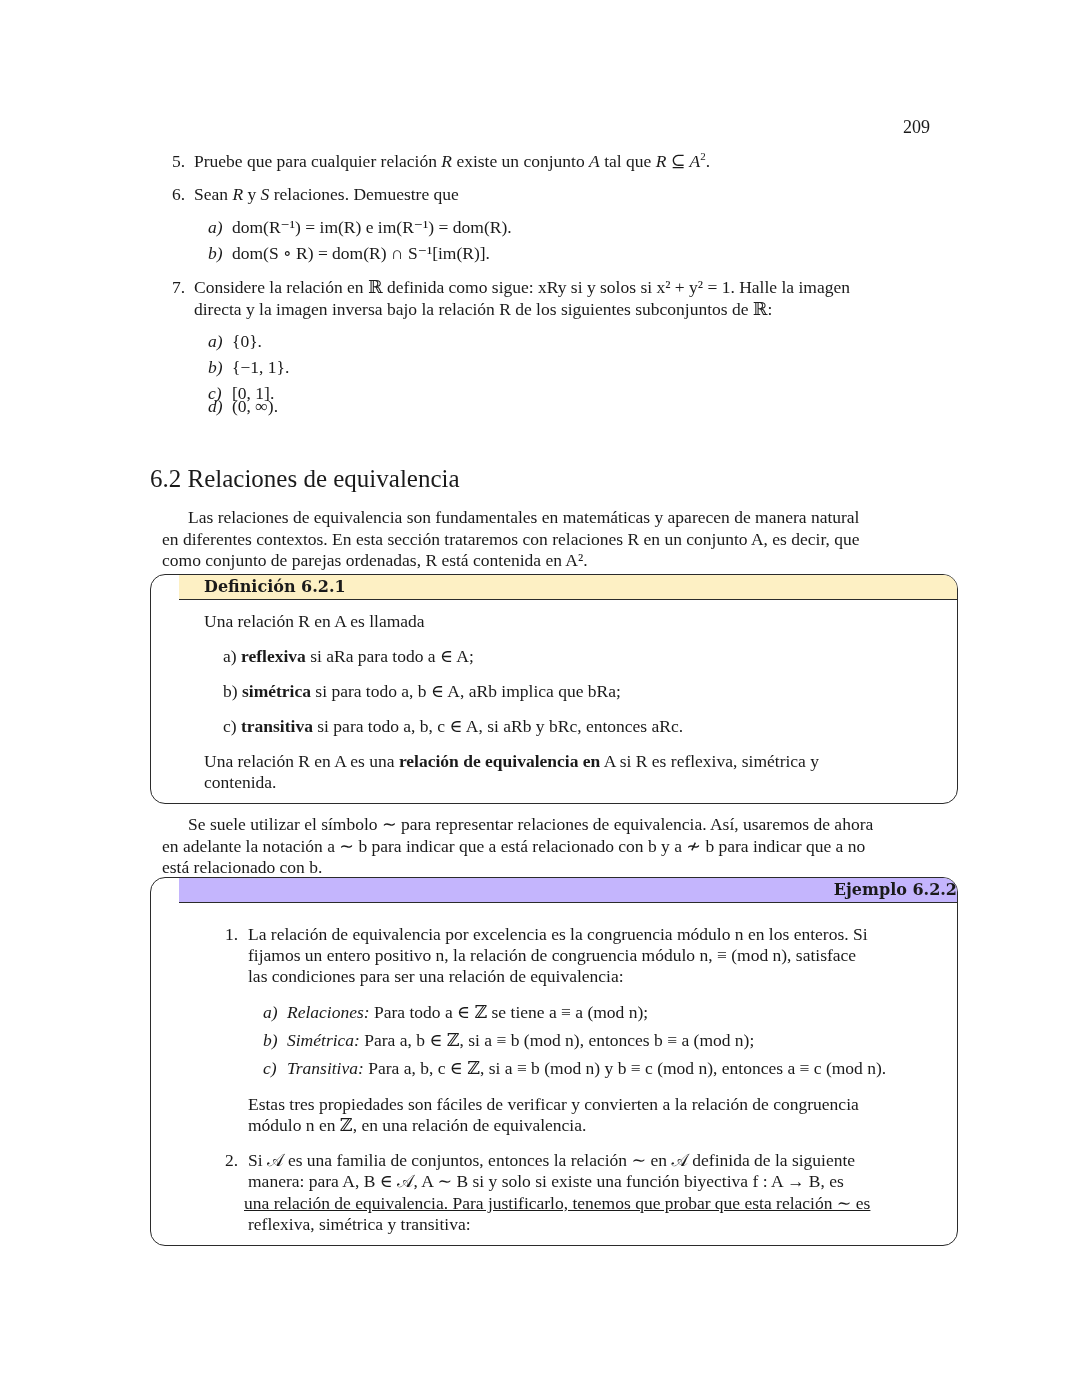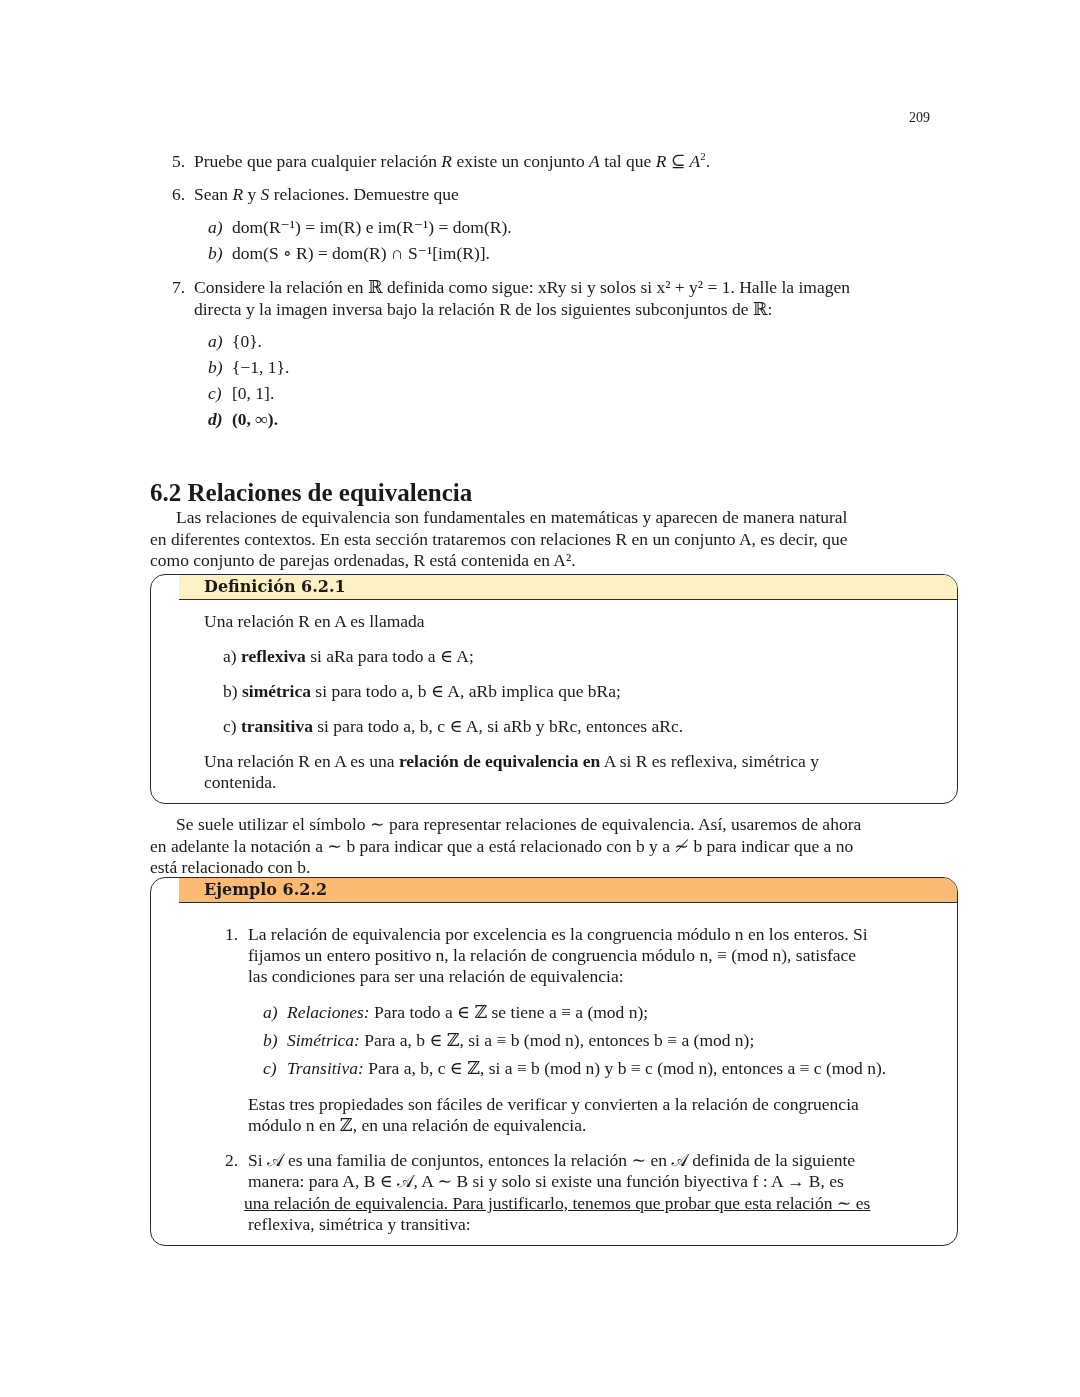--- a/index.html
+++ b/index.html
@@ -6,51 +6,51 @@
   body {
     width: 1080px; height: 1397px; position: relative; overflow: hidden;
     font-family: "DejaVu Serif", "Liberation Serif", serif;
     color: #1a1a1a;
   }
   .page {
     position: absolute; left: 150px; top: 0; width: 780px;
     font-family: "Liberation Serif", "DejaVu Serif", serif;
     font-size: 17.5px; line-height: 21.5px;
   }
-  .page-number { position: absolute; right: 0; top: 107px; font-size: 14px; }
+  .page-number { position: absolute; right: 0; top: 117px; font-size: 18px; }
   .i { font-style: italic; }
   .b { font-weight: bold; }
   sup { font-size: 11px; line-height: 0; vertical-align: 7px; }
 
   .enum { position: absolute; left: 0; width: 780px; }
   .enum .num { position: absolute; left: 22px; }
   .enum .body { margin-left: 44px; text-align: justify; }
   .sub { position: absolute; left: 58px; }
   .sub .lbl { display: inline-block; width: 24px; font-style: italic; }
 
   .section-title {
-    position: absolute; left: 0; top: 478px;
-    font-size: 25px; line-height: 30px; font-weight: bold;
+    position: absolute; left: 0; top: 464px;
+    font-size: 25px; line-height: 30px; font-weight: normal;
   }
-  .para { position: absolute; left: 0; width: 780px; text-align: justify; text-indent: 26px; }
+  .para { position: absolute; left: 12px; width: 780px; text-align: justify; text-indent: 26px; font-family: Liberation Serif, serif; }
 
   .box {
     position: absolute; left: 0; width: 778px;
     border: 1.5px solid #2b2b2b; border-radius: 15px; overflow: hidden;
     background: #fff;
     padding-left: 28px;
   }
   .box-head {
     height: 24px; line-height: 24px; padding-left: 25px;
     font-weight: bold; font-size: 17.5px;
     border-bottom: 1.5px solid #2b2b2b;
     font-family: "DejaVu Serif", serif; font-size: 16px;
   }
   .def .box-head { background: #fdf0c4; }
-  .ex .box-head { background: #fdba74; }
+  .ex .box-head { background: #c4b5fd; text-align: right; }
   .box-body { position: relative; }
   .line { position: absolute; white-space: nowrap; }
 </style>
 </head>
 <body>
 
 <div class="page">
   <div class="page-number">209</div>
 
   <div class="enum" style="top:151px;">
@@ -82,21 +82,21 @@
   </div>
   <div class="sub" style="top:331px;">
     <span class="lbl">a)</span><span>{0}.</span>
   </div>
   <div class="sub" style="top:357px;">
     <span class="lbl">b)</span><span>{−1, 1}.</span>
   </div>
   <div class="sub" style="top:383px;">
     <span class="lbl">c)</span><span>[0, 1].</span>
   </div>
-  <div class="sub" style="top:409px;font-weight:bold;">
+  <div class="sub" style="top:396px;">
     <span class="lbl">d)</span><span>(0, ∞).</span>
   </div>
 
   <h2 class="section-title" style="margin:0;">6.2 Relaciones de equivalencia</h2>
 
   <div class="para" style="top:507px;">
     <div style="white-space:nowrap;">Las relaciones de equivalencia son fundamentales en matemáticas y aparecen de manera natural</div>
     <div style="text-indent:0;white-space:nowrap;">en diferentes contextos. En esta sección trataremos con relaciones R en un conjunto A, es decir, que</div>
     <div style="text-indent:0;">como conjunto de parejas ordenadas, R está contenida en A².</div>
   </div>

